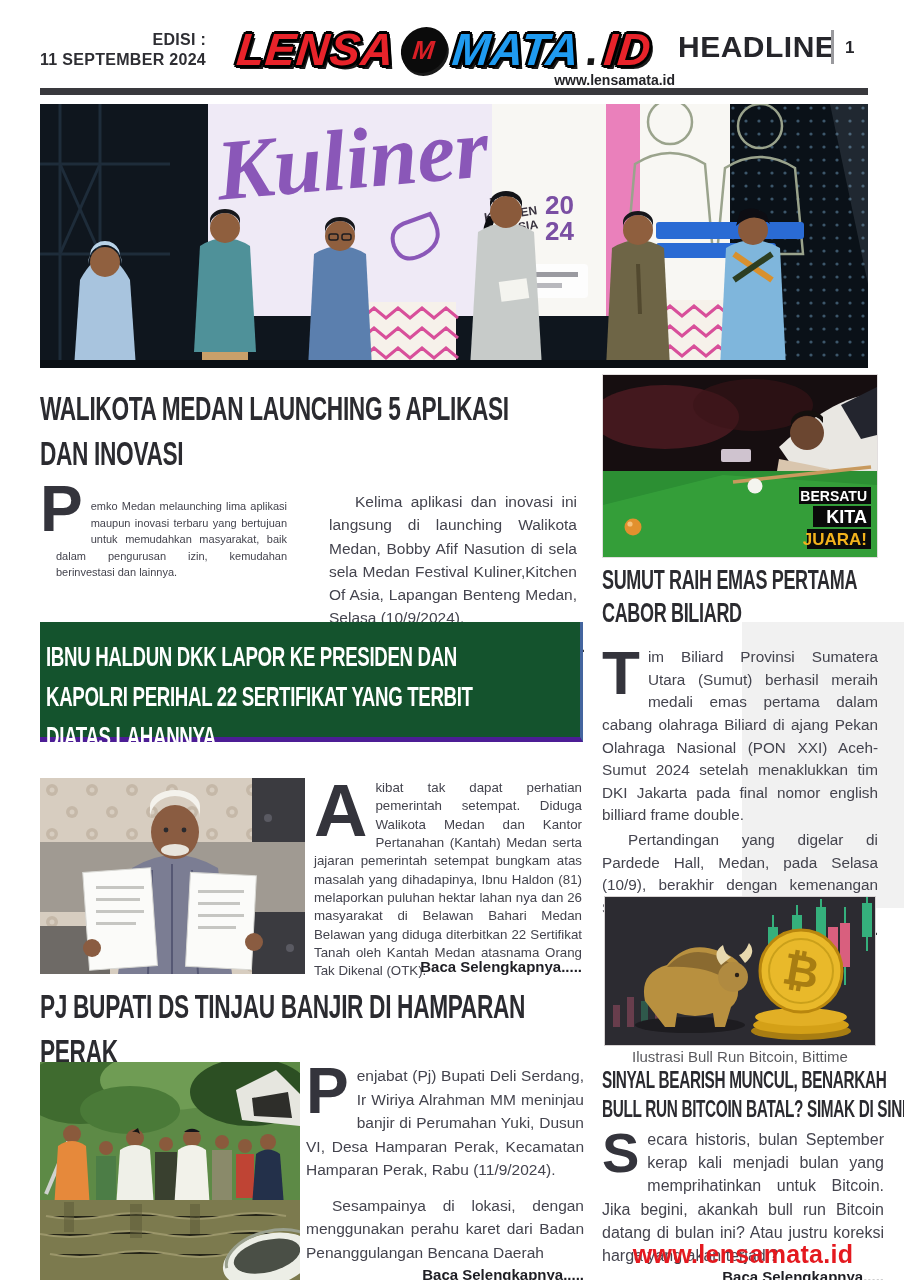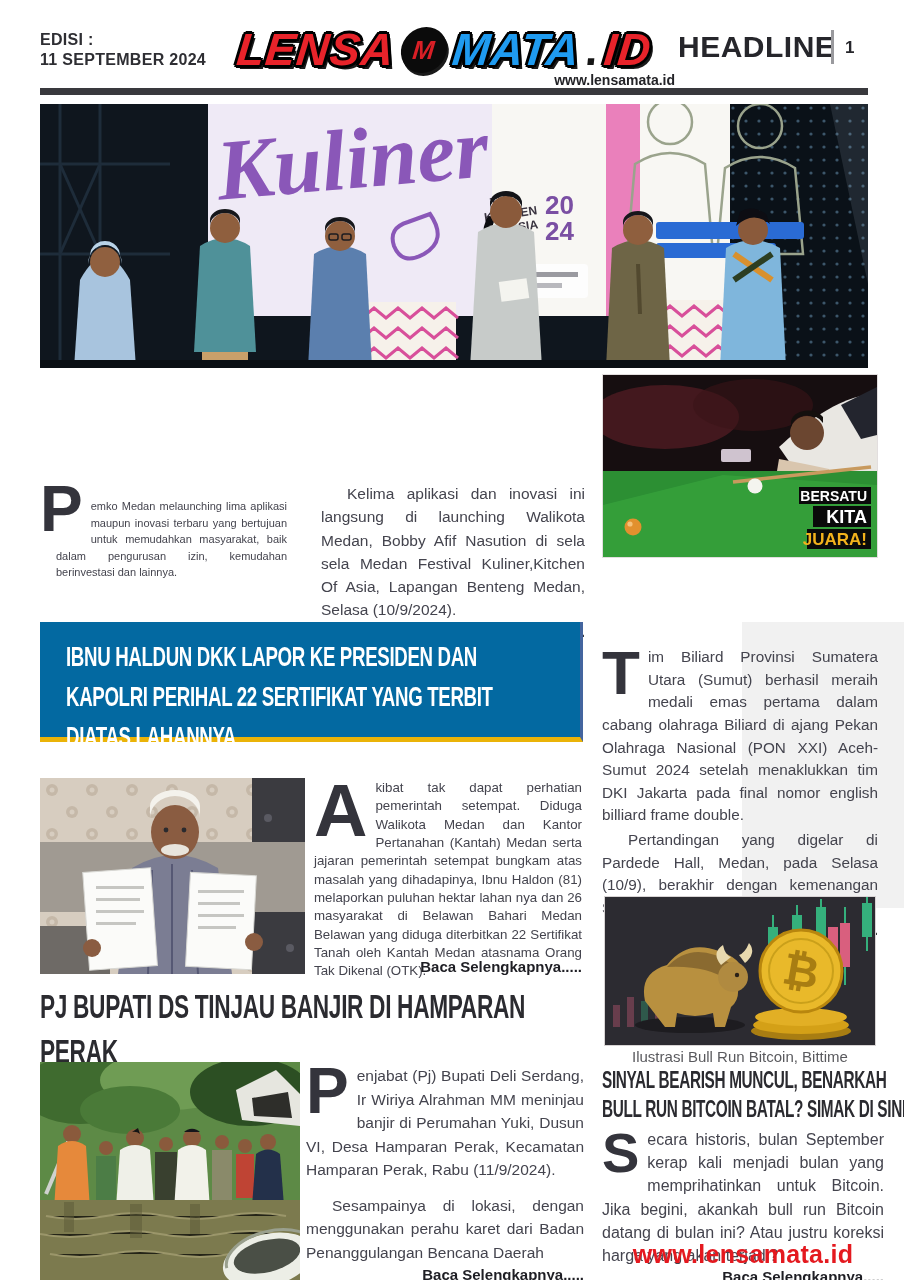--- a/index.html
+++ b/index.html
@@ -1,21 +1,21 @@
 <!DOCTYPE html>
 <html><head>
 <meta charset="utf-8">
 <style>
   html,body{margin:0;padding:0;background:#e9e9e9;}
   #page{position:relative;width:904px;height:1280px;background:#ffffff;overflow:hidden;
         font-family:"Liberation Sans",sans-serif;color:#2b2b30;}
   .abs{position:absolute;}
 
   
-  .edisi{font-weight:bold;font-size:16px;line-height:1.25;color:#2e2e33;letter-spacing:.3px;}
+  .edisi{font-weight:bold;font-size:16px;line-height:1.25;color:#2e2e33;letter-spacing:.3px;text-align:right;}
   .logo-wrap{display:flex;align-items:center;gap:6px;transform:skewX(-6deg);}
   .logo-word{font-size:45px;font-weight:bold;font-style:italic;letter-spacing:1px;
     text-shadow:-2px -2px 0 #000,2px -2px 0 #000,-2px 2px 0 #000,2px 2px 0 #000,
                  3px 0 0 #000,-3px 0 0 #000,0 3px 0 #000,0 -3px 0 #000,4px 4px 0 #1a1a1a;}
   .logo-red{color:#e8232a;}
   .logo-blue{color:#1f9bf0;}
   .logo-dot{color:#151515;text-shadow:none;font-size:45px;font-weight:bold;}
   .logo-badge{width:46px;height:46px;border-radius:50%;background:#0b0b0b;display:flex;
     align-items:center;justify-content:center;box-shadow:2px 3px 0 #1a1a1a;flex:0 0 auto;}
   .logo-badge span{color:#d81f26;font-weight:bold;font-style:italic;font-size:26px;}
@@ -34,22 +34,22 @@
   .hl .scale{display:block;transform-origin:top left;}
   .hl-line{display:block;white-space:nowrap;letter-spacing:-0.5px;}
   .hl-main .scale{width:818px;transform:scaleX(0.667);font-size:34px;}
   .hl-main .hl-line{line-height:1.32;}
   .hl-right .scale{width:414px;transform:scaleX(0.667);font-size:27px;}
   .hl-right .hl-line{line-height:1.22;}
   .hl-btc .scale{width:420px;transform:scaleX(0.667);font-size:23px;}
   .hl-btc .hl-line{line-height:1.28;}
 
   
-  .banner{background:#0369a1;border-bottom:5px solid #eab308;border-right:3px solid #44659f;
-          padding:15px 0 0 26px;box-sizing:border-box;}
+  .banner{background:#14532d;border-bottom:5px solid #4c1d95;border-right:3px solid #44659f;
+          padding:15px 0 0 6px;box-sizing:border-box;}
   .banner .scale{display:block;width:758px;transform:scaleX(0.667);transform-origin:top left;
           font-size:28px;font-weight:bold;color:#ffffff;}
   .banner .hl-line{line-height:1.43;letter-spacing:-0.5px;}
 
   
   .body-txt{color:#44444e;text-align:justify;}
   .dropcap{float:left;font-weight:bold;color:#34343c;line-height:0.78;margin:3px 8px 0 0;}
   .read-more{font-weight:bold;color:#1e1e24;text-align:right;}
   .indent{text-indent:26px;}
 
@@ -205,28 +205,34 @@
           <circle cx="713" cy="126" r="15" fill="#8a5a3b"></circle>
           <path d="M696,122 q17,-16 34,-2 l-4,-10 q-14,-10 -26,-2 z" fill="#0d0d13"></path>
           <path d="M694,150 l38,26" stroke="#d8902e" stroke-width="6"></path>
           <path d="M732,150 l-38,26" stroke="#2c3e22" stroke-width="6"></path>
         </g>
       </g>
       <rect x="0" y="256" width="828" height="8" fill="#0a0f14"></rect>
     </svg>
   </div>
 
+  <div class="abs hl hl-main" style="left:40px;top:386px;width:545px;height:92px;">
+    <span class="scale">
+      <span class="hl-line">WALIKOTA  MEDAN LAUNCHING 5 APLIKASI</span>
+      <span class="hl-line">DAN INOVASI</span>
+    </span>
+  </div>
 
   <div class="abs" style="left:40px;top:482px;width:545px;display:flex;gap:18px;">
     <div style="width:263px;">
       <span class="dropcap" style="font-size:64px;">P</span>
       <p class="body-txt" style="font-size:11px;line-height:1.5;margin:16px;">emko Medan melaunching lima aplikasi maupun inovasi terbaru yang bertujuan untuk memudahkan masyarakat, baik dalam pengurusan izin, kemudahan berinvestasi dan lainnya.</p>
     </div>
     <div style="width:264px;">
-      <p class="body-txt indent" style="font-size:15.5px;line-height:1.5;margin:0;">Kelima aplikasi dan inovasi ini langsung di launching Walikota Medan, Bobby Afif Nasution di sela sela Medan Festival Kuliner,Kitchen Of Asia, Lapangan Benteng Medan, Selasa (10/9/2024).</p>
+      <p class="body-txt indent" style="font-size:15.5px;line-height:1.5;margin:8px;">Kelima aplikasi dan inovasi ini langsung di launching Walikota Medan, Bobby Afif Nasution di sela sela Medan Festival Kuliner,Kitchen Of Asia, Lapangan Benteng Medan, Selasa (10/9/2024).</p>
       <div class="read-more" style="font-size:15px;margin-top:1px;">Baca Selengkapnya.....</div>
     </div>
   </div>
 
   <div class="abs banner" style="left:40px;top:622px;width:543px;height:120px;">
     <span class="scale">
       <span class="hl-line">IBNU HALDUN DKK LAPOR KE PRESIDEN DAN</span>
       <span class="hl-line">KAPOLRI PERIHAL 22 SERTIFIKAT YANG TERBIT</span>
       <span class="hl-line">DIATAS LAHANNYA</span>
     </span>
@@ -396,20 +402,26 @@
         <rect x="196" y="112" width="72" height="17" fill="#0a0a0a"></rect>
         <rect x="210" y="131" width="58" height="21" fill="#0a0a0a"></rect>
         <rect x="204" y="154" width="64" height="20" fill="#0a0a0a"></rect>
         <text x="264" y="126" font-size="14" fill="#ffffff">BERSATU</text>
         <text x="264" y="148" font-size="18" fill="#ffffff">KITA</text>
         <text x="264" y="170" font-size="17" fill="#f2b21c">JUARA!</text>
       </g>
     </svg>
   </div>
 
+  <div class="abs hl hl-right" style="left:602px;top:564px;width:276px;height:70px;">
+    <span class="scale">
+      <span class="hl-line">SUMUT RAIH EMAS PERTAMA</span>
+      <span class="hl-line">CABOR BILIARD</span>
+    </span>
+  </div>
 
   <div class="abs" style="left:602px;top:646px;width:276px;">
     <span class="dropcap" style="font-size:62px;">T</span>
     <p class="body-txt" style="font-size:15.3px;line-height:1.48;margin:0;">im Biliard Provinsi Sumatera Utara (Sumut) berhasil meraih medali emas pertama dalam cabang olahraga Biliard di ajang Pekan Olahraga Nasional (PON XXI) Aceh-Sumut 2024 setelah menaklukkan tim DKI Jakarta pada final nomor english billiard frame double.</p>
     <p class="body-txt indent" style="font-size:15.3px;line-height:1.48;margin:2px 0 0 0;">Pertandingan yang digelar di Pardede Hall, Medan, pada Selasa (10/9), berakhir dengan kemenangan Sumut dengan skor akhir 3-1.</p>
     <div class="read-more" style="font-size:15px;margin-top:1px;">Baca Selengkapnya.....</div>
   </div>
 
   <div class="abs photo" style="left:604px;top:896px;width:272px;height:150px;border:1px solid #d8d4d4;box-sizing:border-box;">
     <svg width="270" height="148" viewBox="0 0 270 148" preserveAspectRatio="none">

